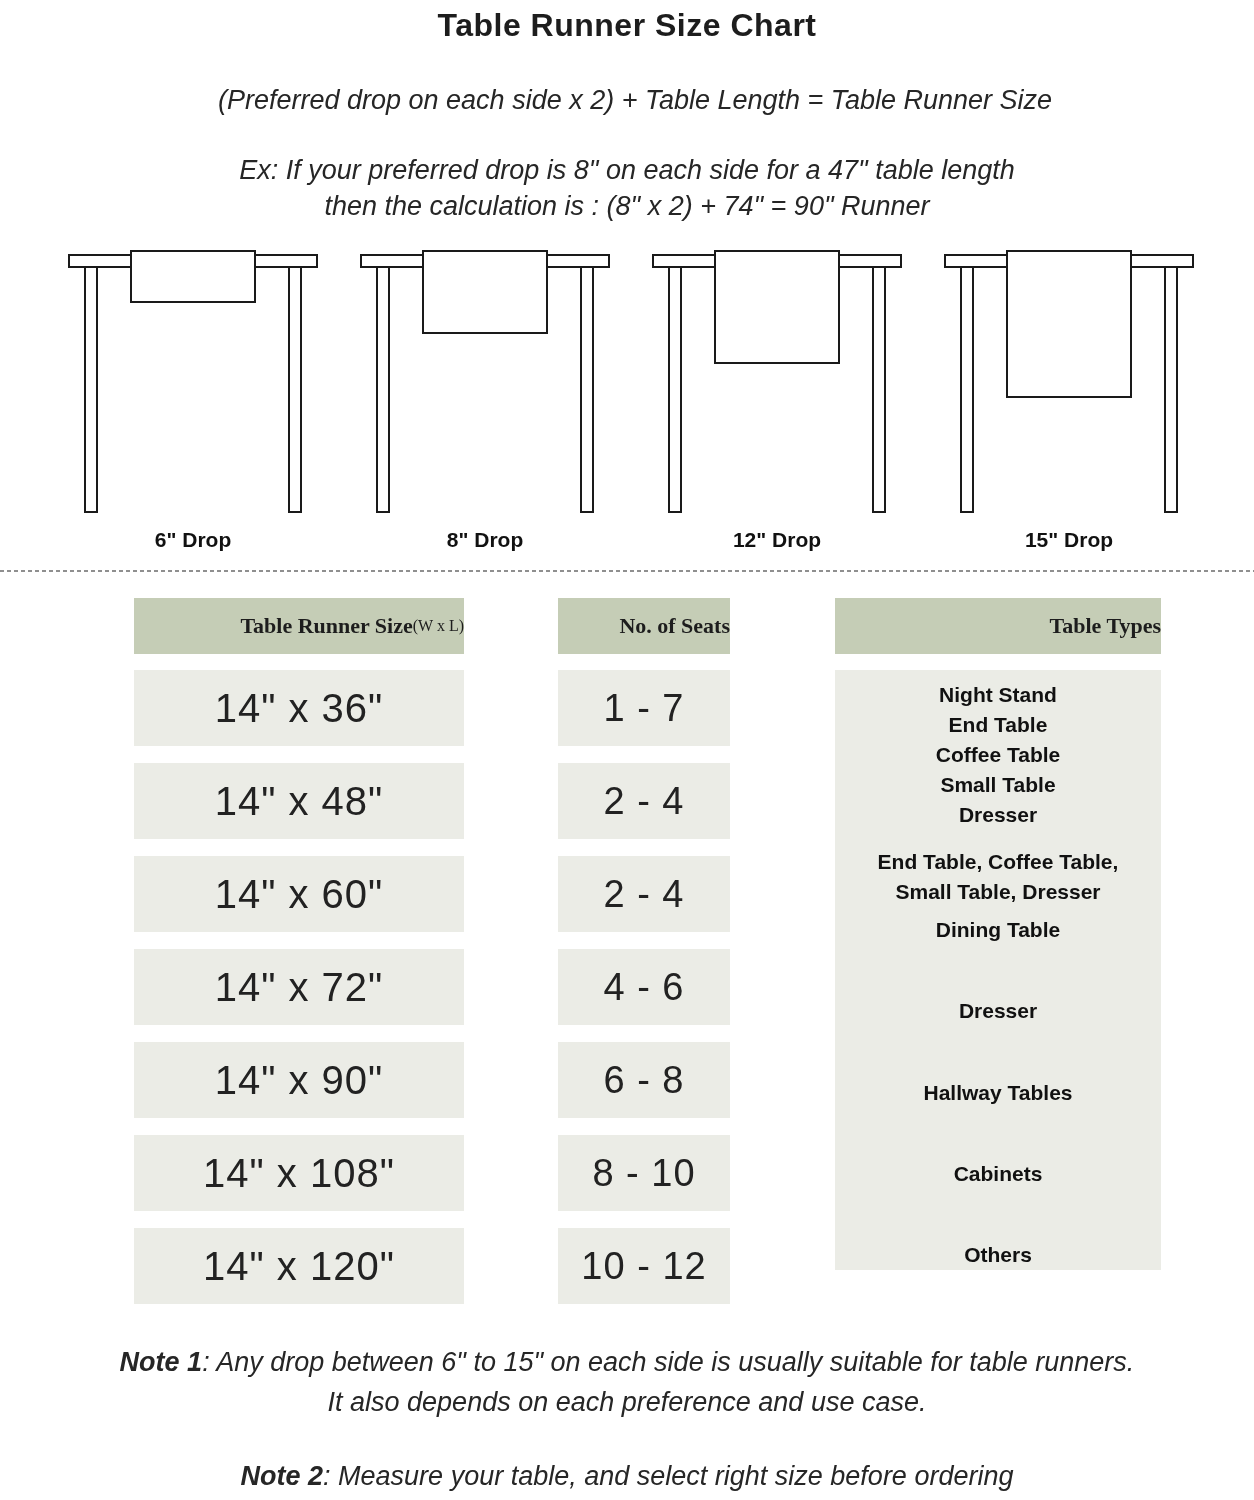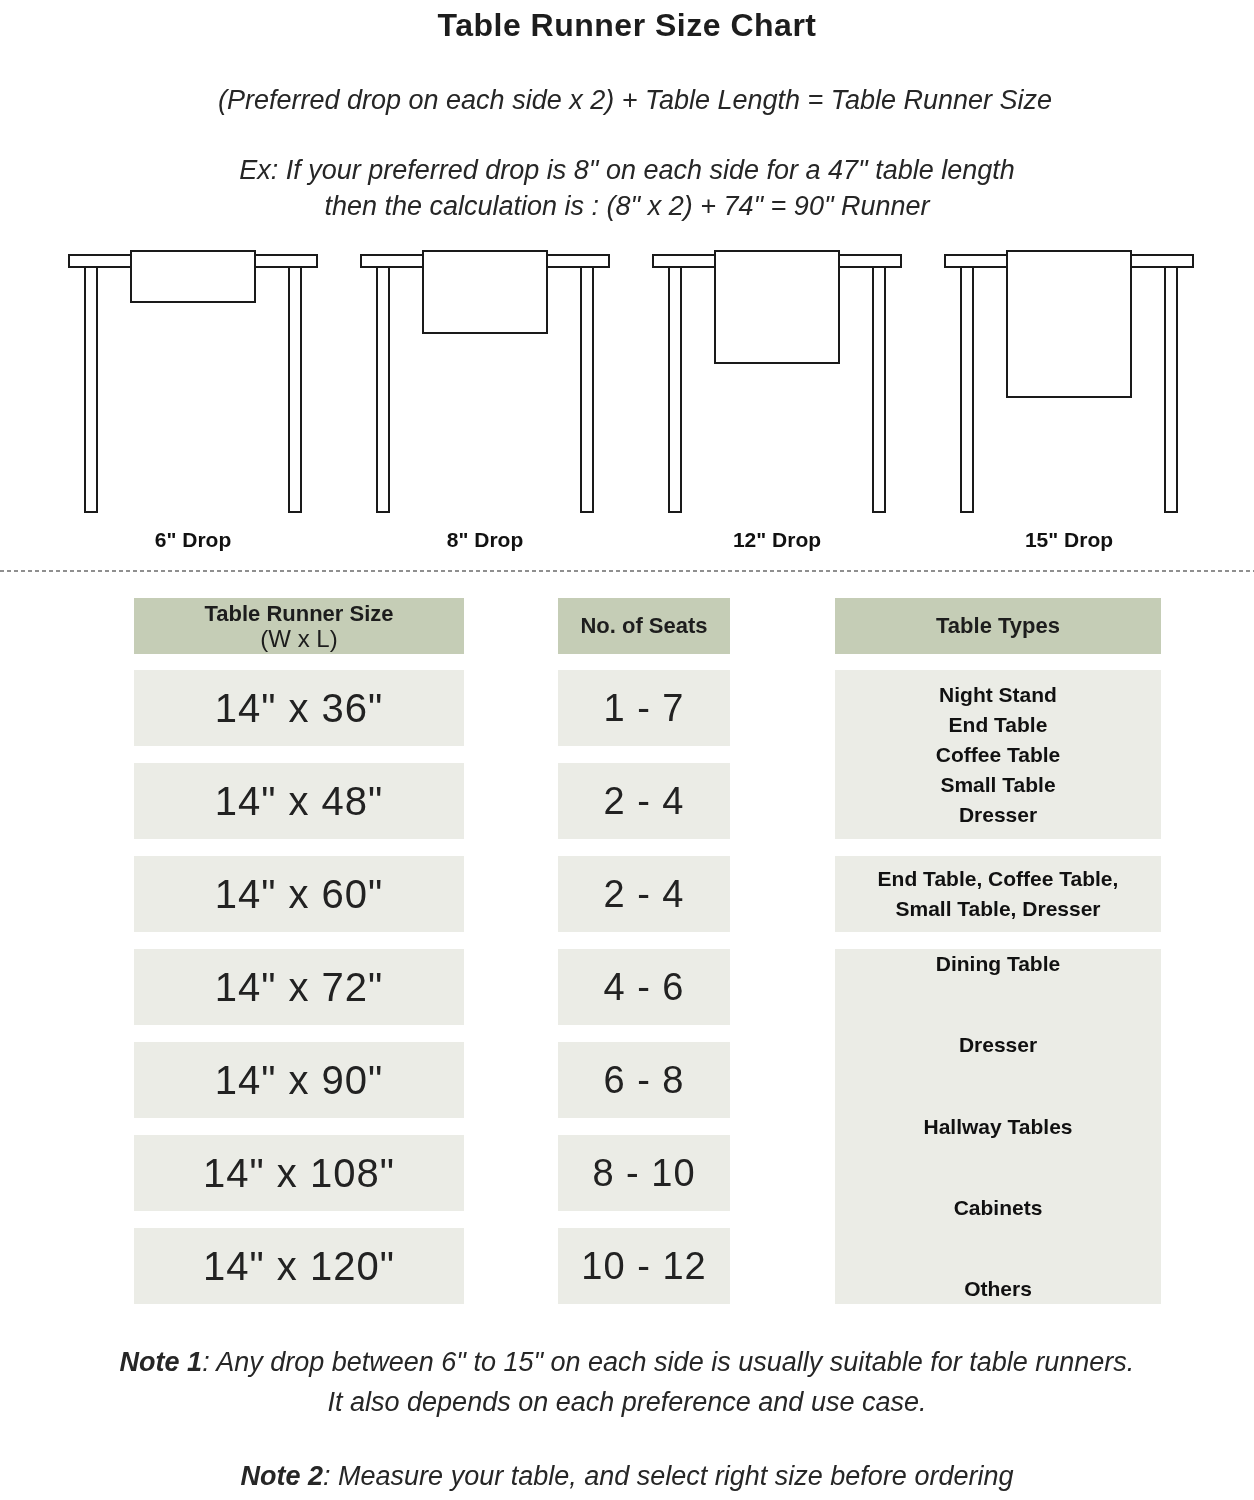--- a/index.html
+++ b/index.html
@@ -67,36 +67,35 @@
     margin-top:26px;
     display:flex;align-items:flex-start;
   }
   .col{display:flex;flex-direction:column;}
   .col1{margin-left:134px;width:330px;}
   .col2{margin-left:94px;width:172px;}
   .col3{margin-left:93px;width:338px;padding-left:12px;}
   .hdr{
     height:56px;margin-bottom:16px;
     background:var(--header-bg);
-    display:flex;flex-direction:column;align-items:center;justify-content:center;
-    font-size:22px;font-weight:700;line-height:26px;
-  }
-  .hdr .sub{font-size:24px;font-weight:400;line-height:24px;}
+    display:flex;flex-direction:row;align-items:center;justify-content:flex-end;
+    font-size:22px;font-weight:700;line-height:26px;font-family:Liberation Serif, serif;
+  }
+  .hdr .sub{font-size:16px;font-weight:400;line-height:24px;}
   .cell{
     background:var(--cell-bg);
     display:flex;flex-direction:column;align-items:center;justify-content:center;
     text-align:center;
   }
   .row-cell{height:76px;margin-bottom:17px;}
   .col .row-cell:last-child{margin-bottom:0;}
   .size-cell{font-size:40px;font-weight:300;color:#222;letter-spacing:1px;}
   .seats-cell{font-size:38px;font-weight:300;color:#222;letter-spacing:1px;}
   .types-cell{
     font-size:21px;font-weight:700;line-height:30px;color:#111;
-    margin-bottom:17px;
   }
   .types-a{height:169px;}
   .types-b{height:76px;}
   .types-c{height:355px;margin-bottom:0;justify-content:space-between;}
   
   .notes{margin-top:38px;text-align:center;font-size:27px;font-style:italic;color:#262626;line-height:40px;}
   .note-label{font-weight:700;}
   .note2{margin-top:34px;}
 </style>
 </head>

